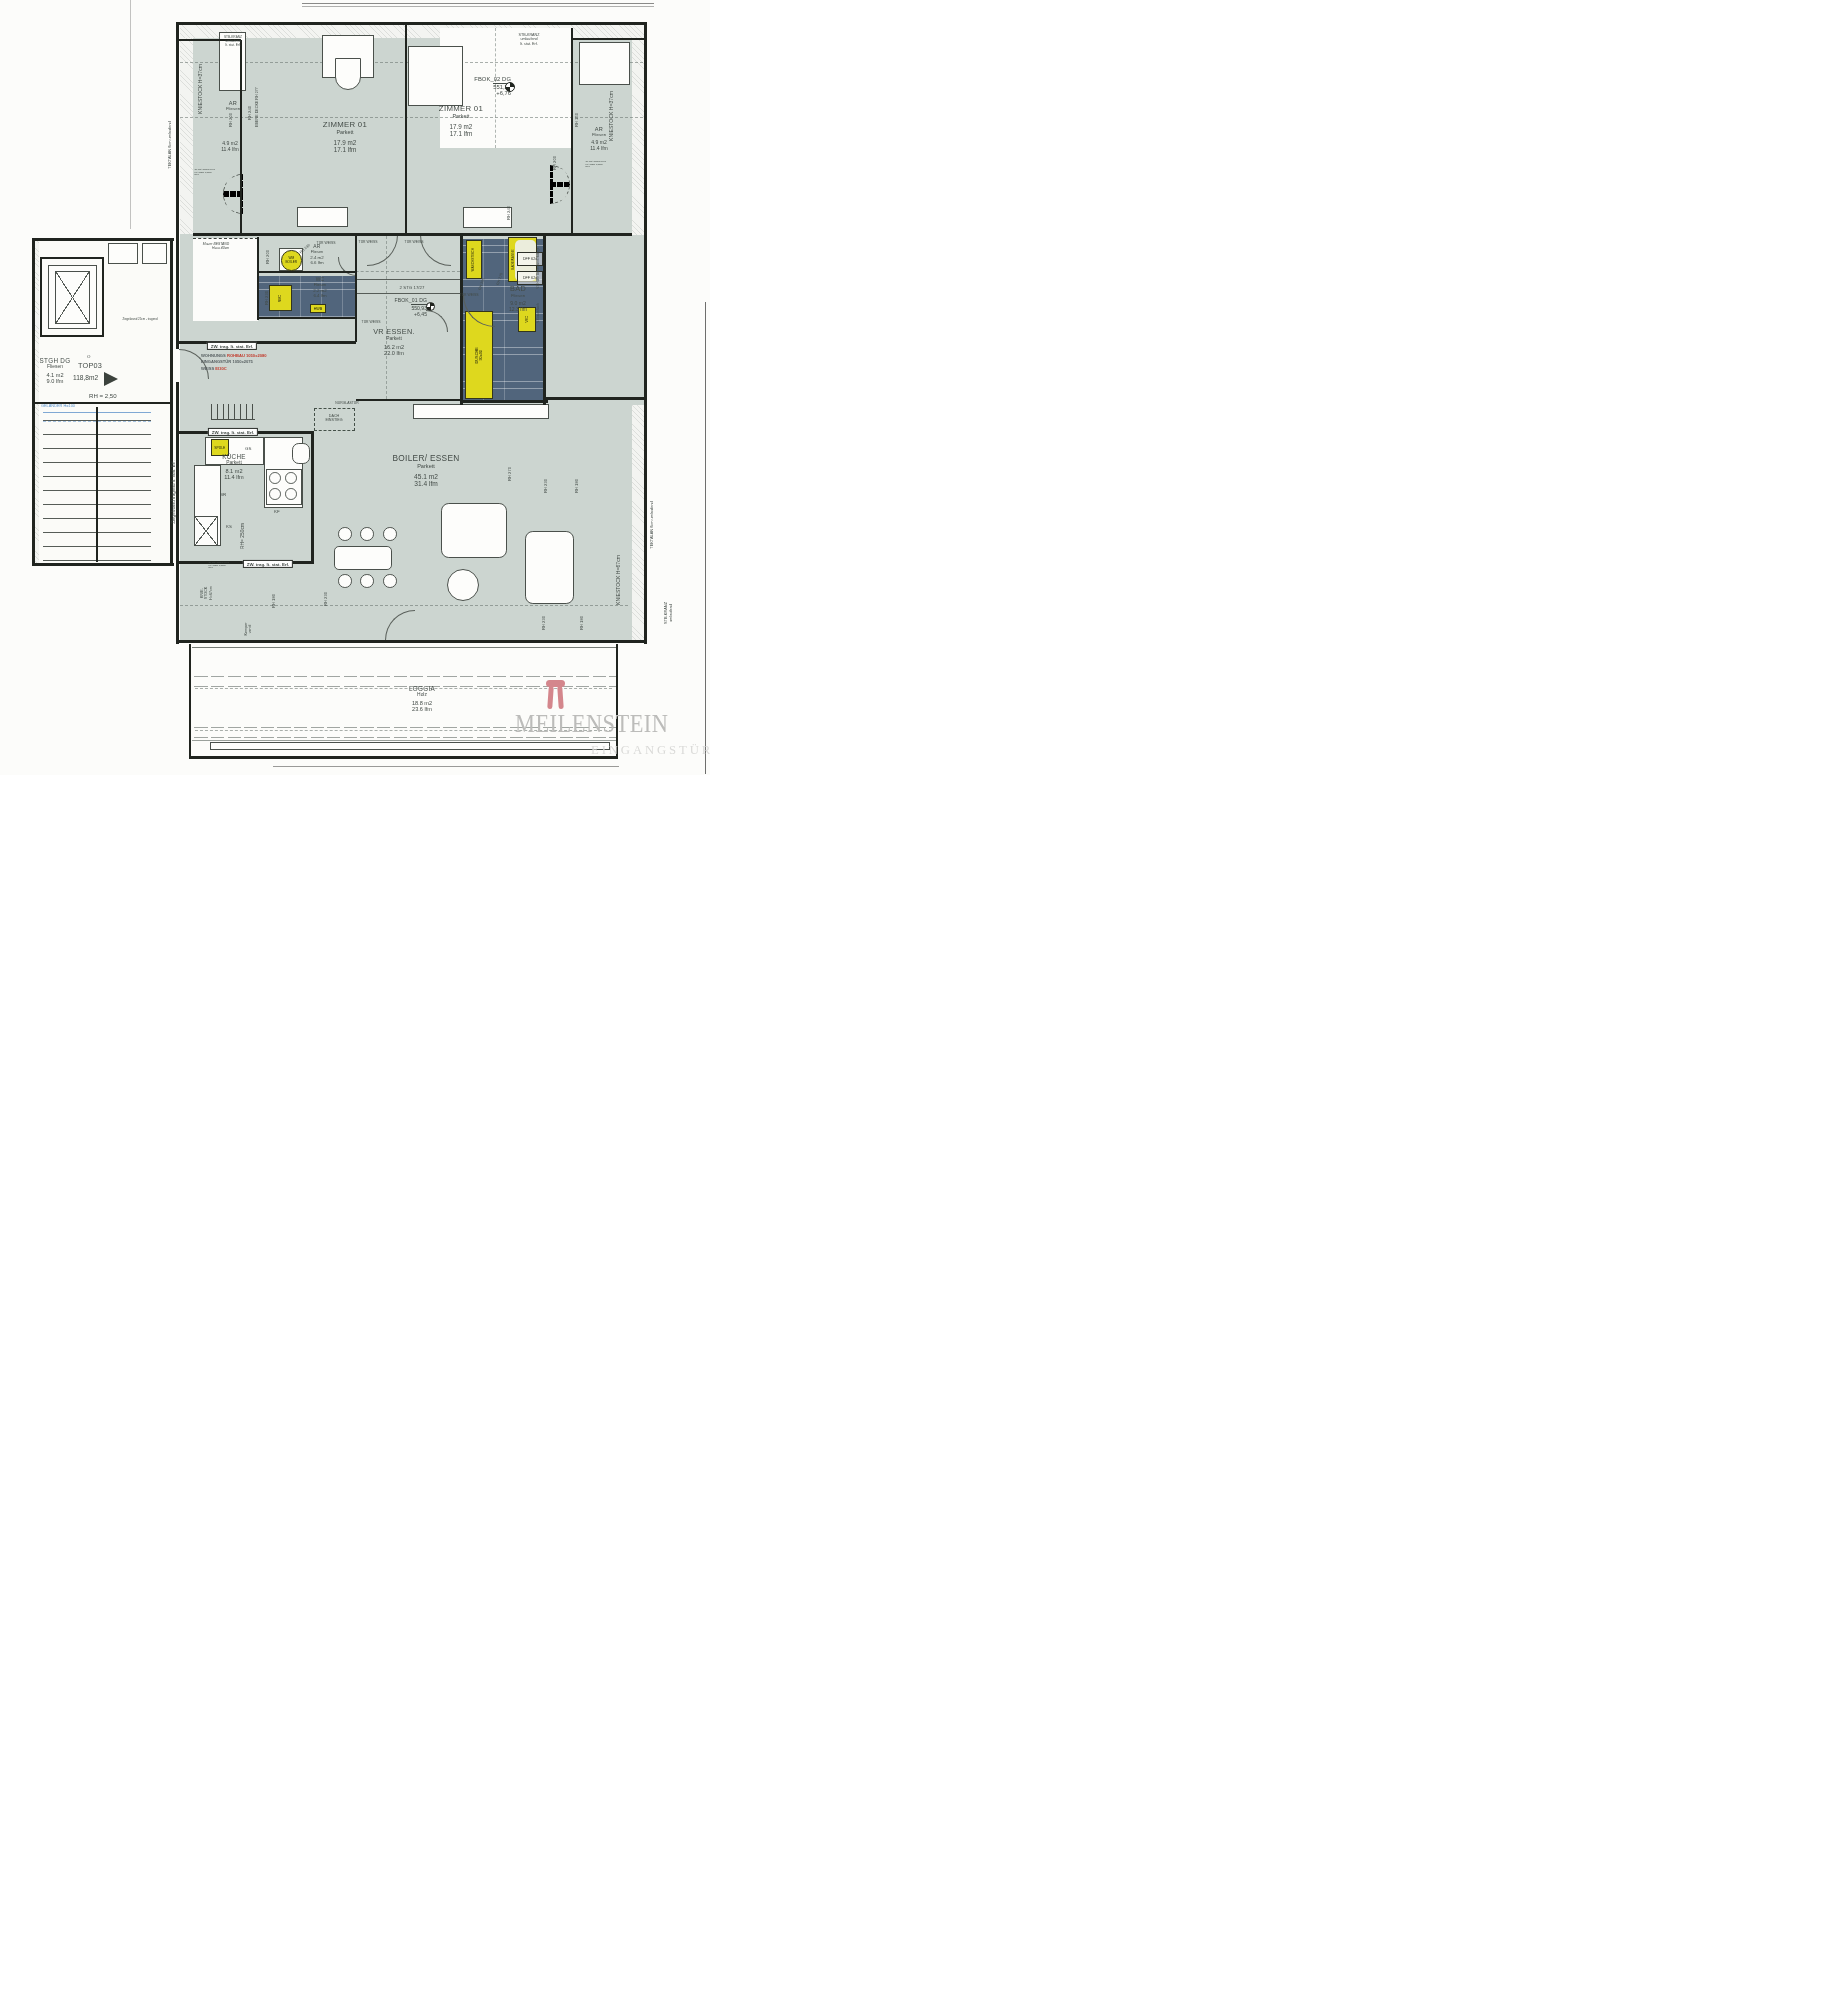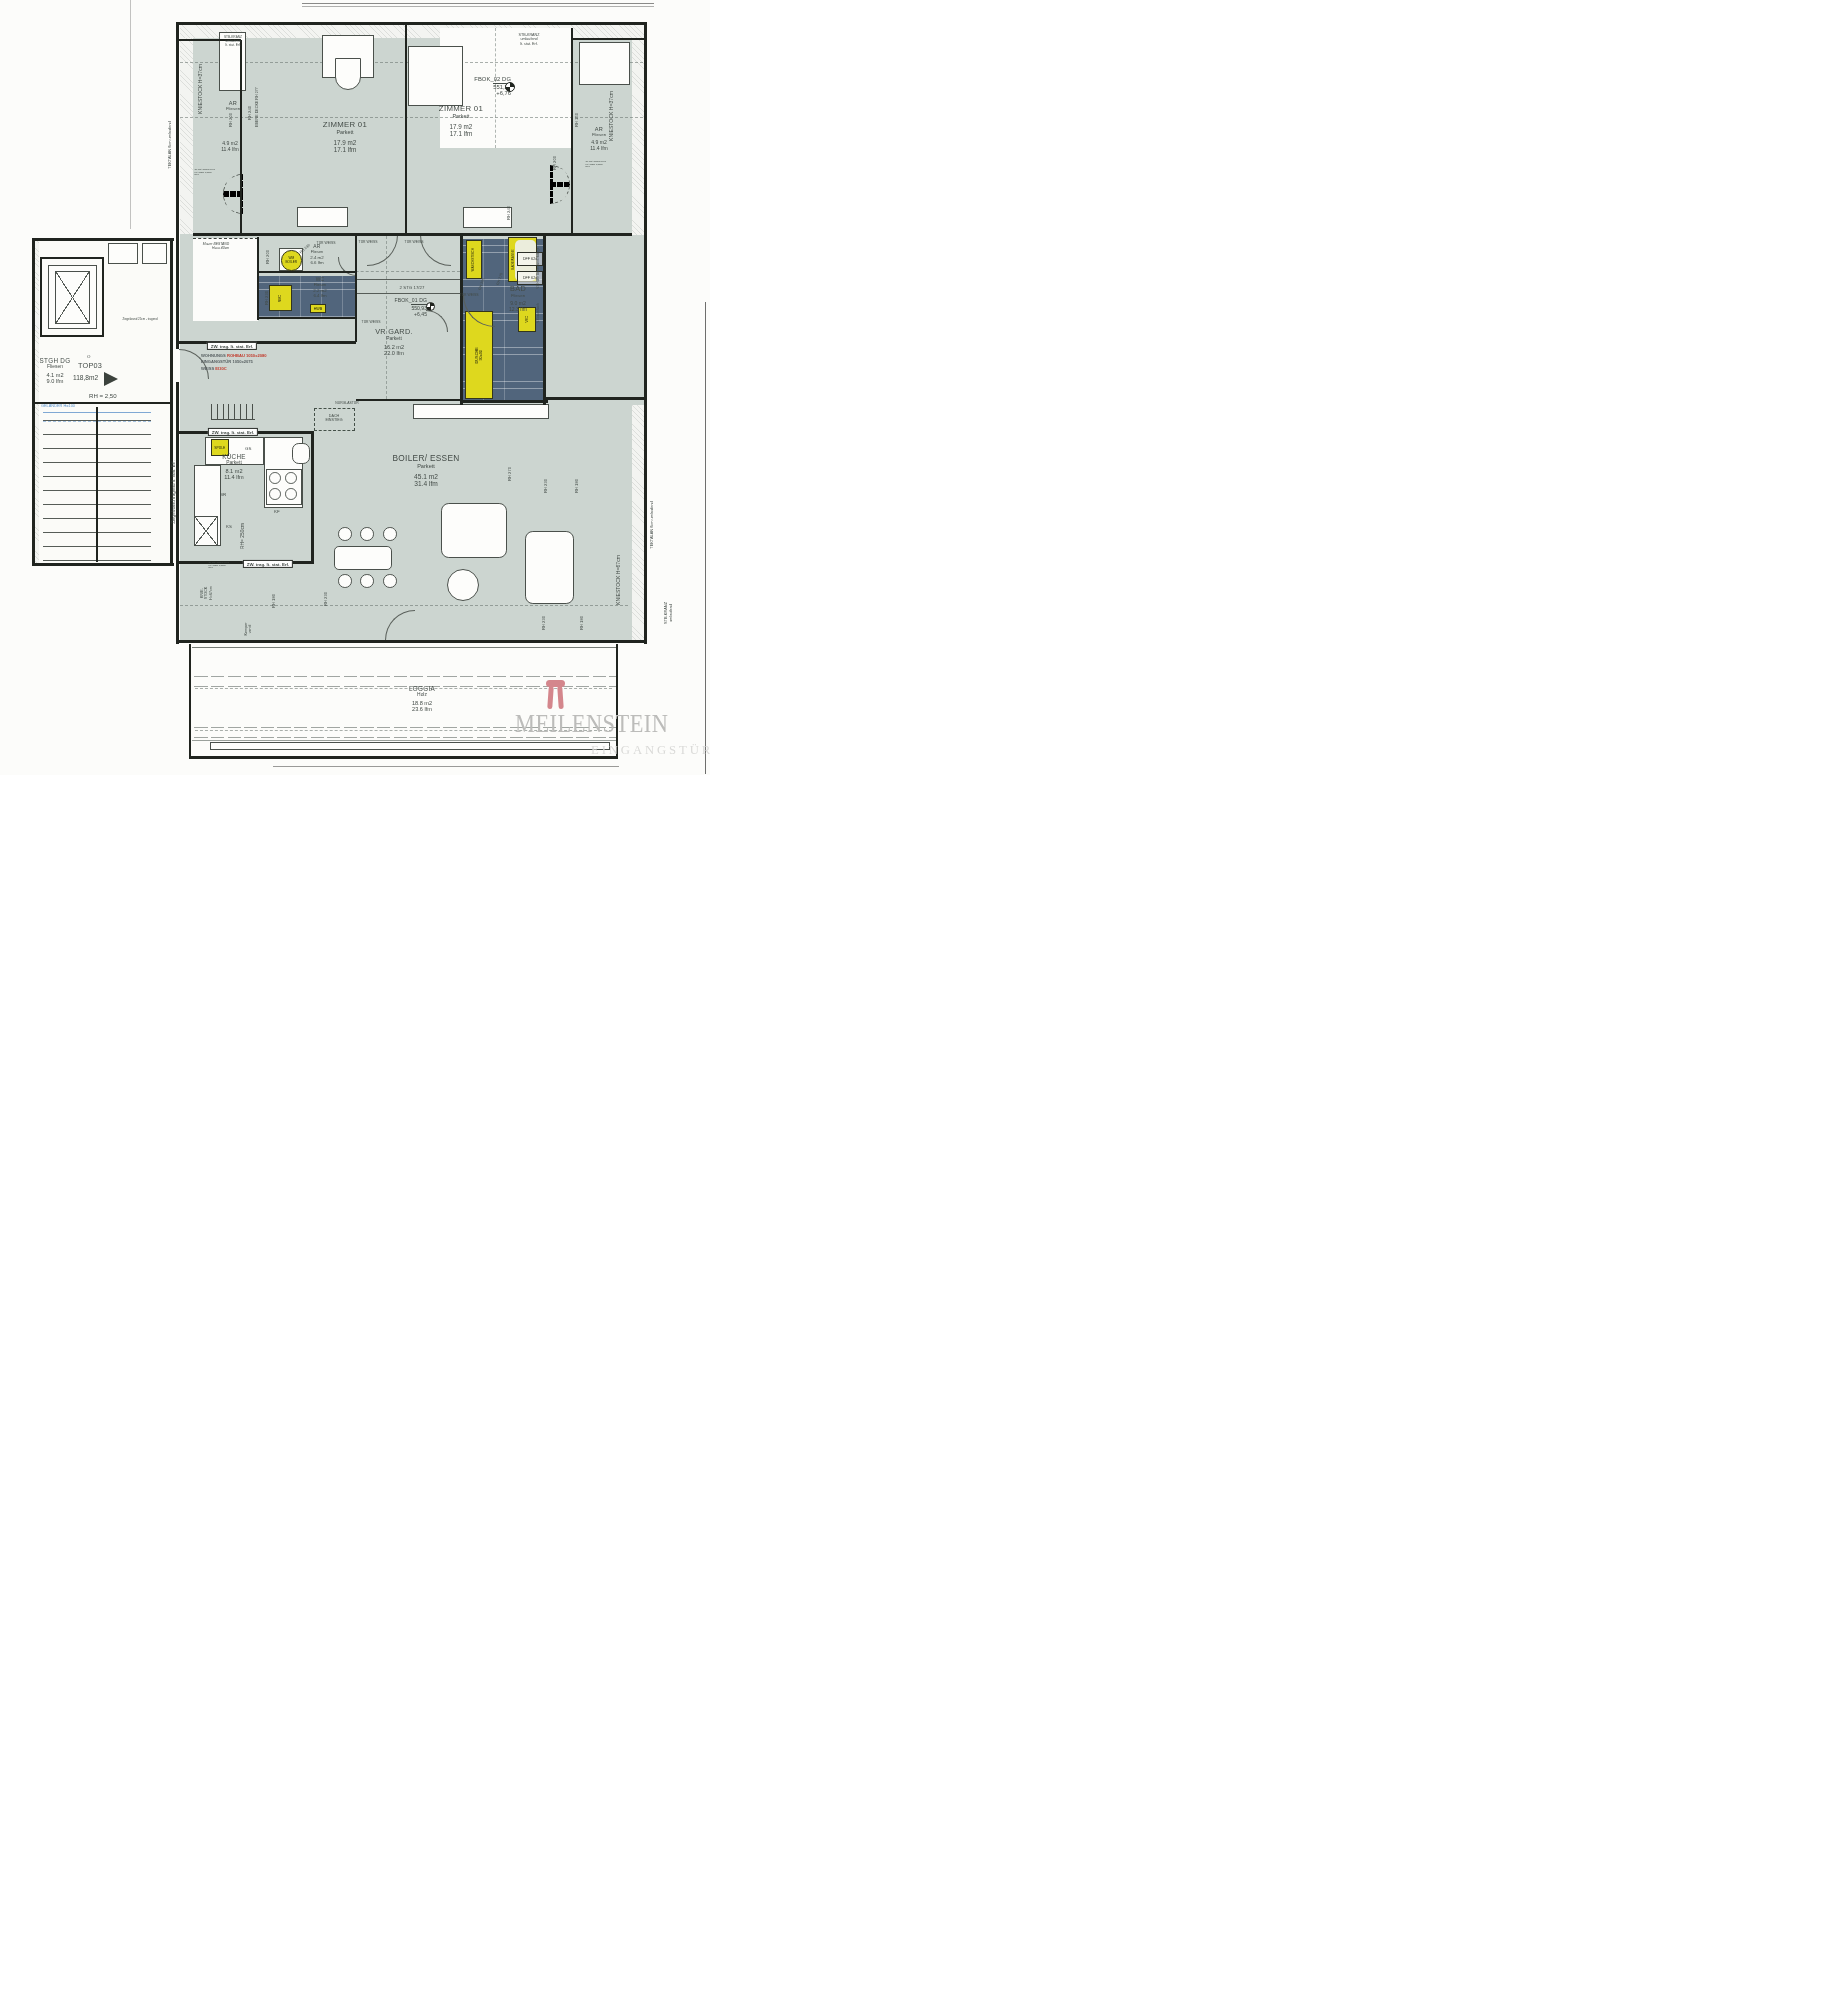--- a/index.html
+++ b/index.html
@@ -121,21 +121,21 @@
     <span class="rarea">2.2 m2</span>
     <span class="rlfm">6.4 lfm</span>
   </div>
   <div class="rlabel md bad" style="left:518px;top:284px">
     <span class="rname">BAD</span>
     <span class="rfloor">Fliesen</span>
     <span class="rarea">9.0 m2</span>
     <span class="rlfm">12.3 lfm</span>
   </div>
   <div class="rlabel mdlg vr" style="left:394px;top:327px">
-    <span class="rname">VR GARD.</span>
+    <span class="rname">VR ESSEN.</span>
     <span class="rfloor">Parkett</span>
     <span class="rarea">16.2 m2</span>
     <span class="rlfm">22.0 lfm</span>
   </div>
   <div class="rlabel mdlg" style="left:234px;top:453px">
     <span class="rname">KÜCHE</span>
     <span class="rfloor">Parkett</span>
     <span class="rarea">8.1 m2</span>
     <span class="rlfm">11.4 lfm</span>
   </div>

